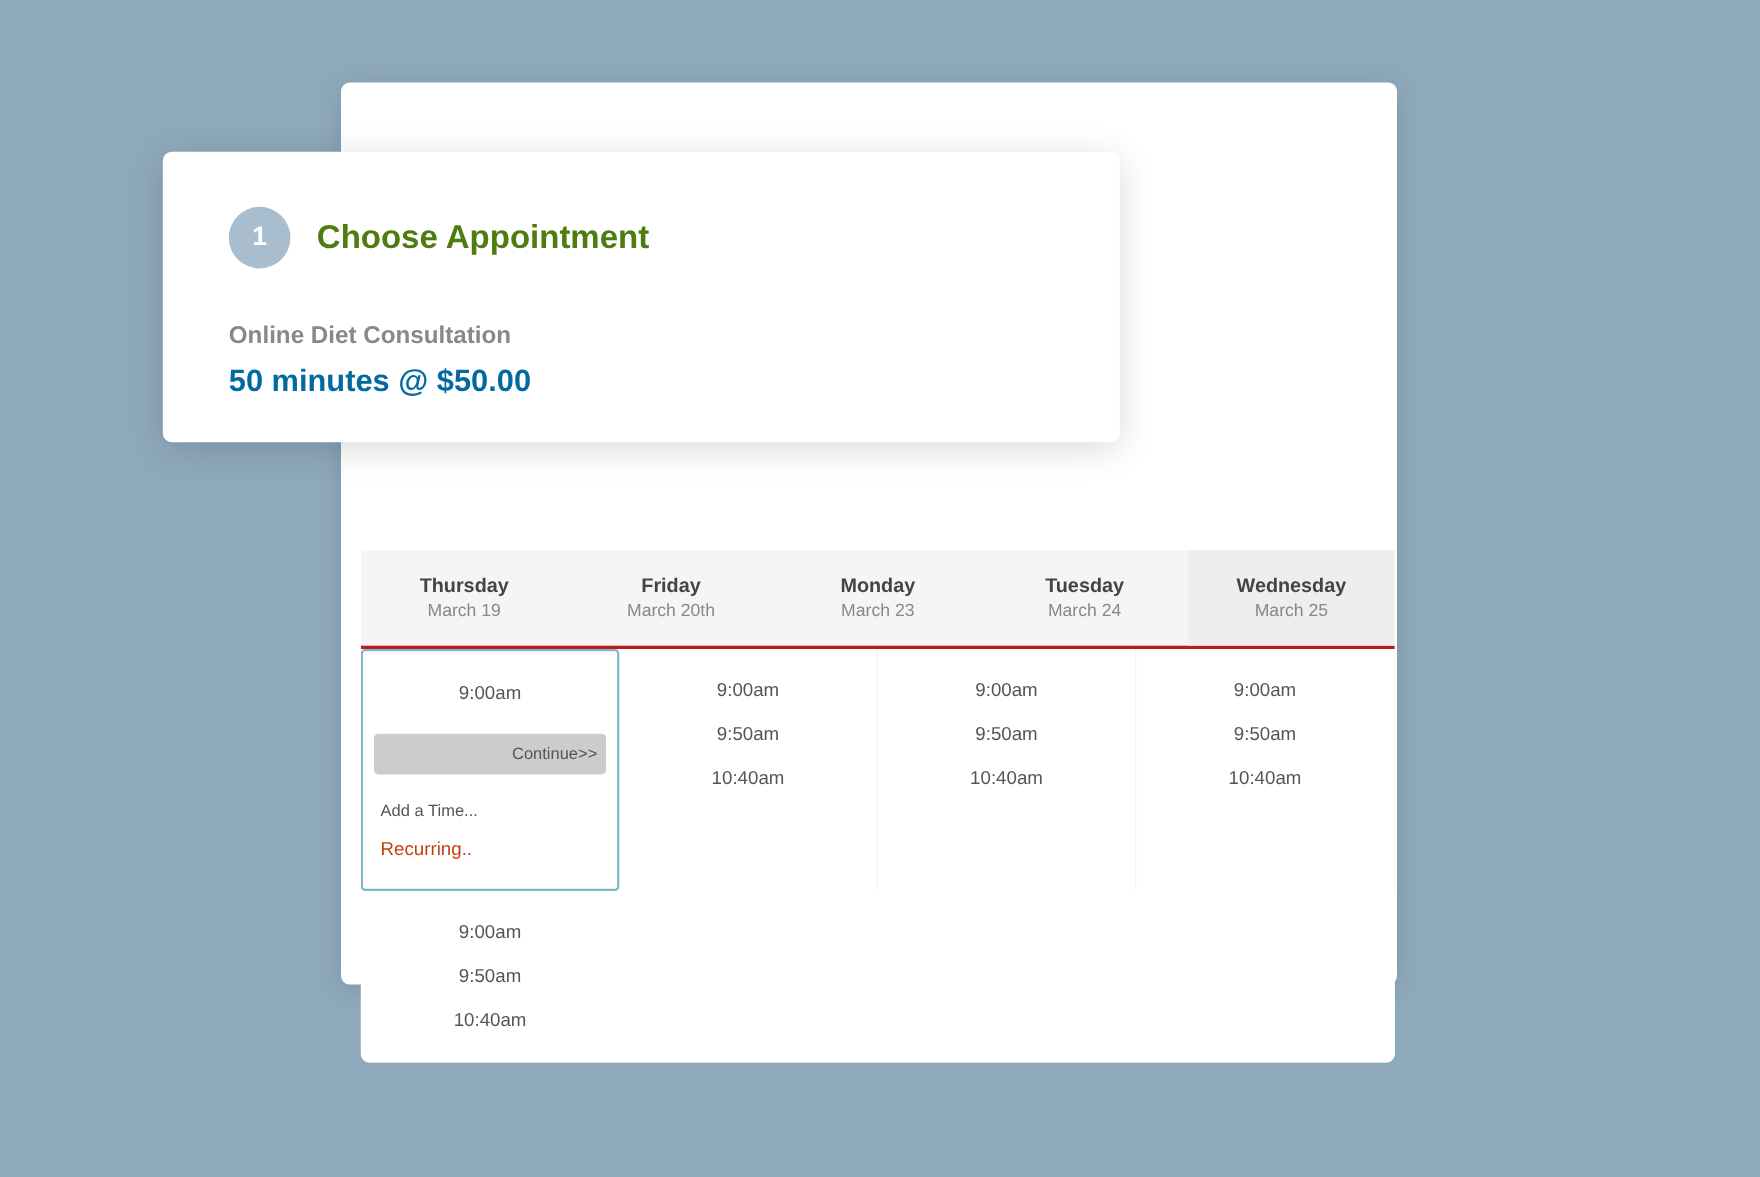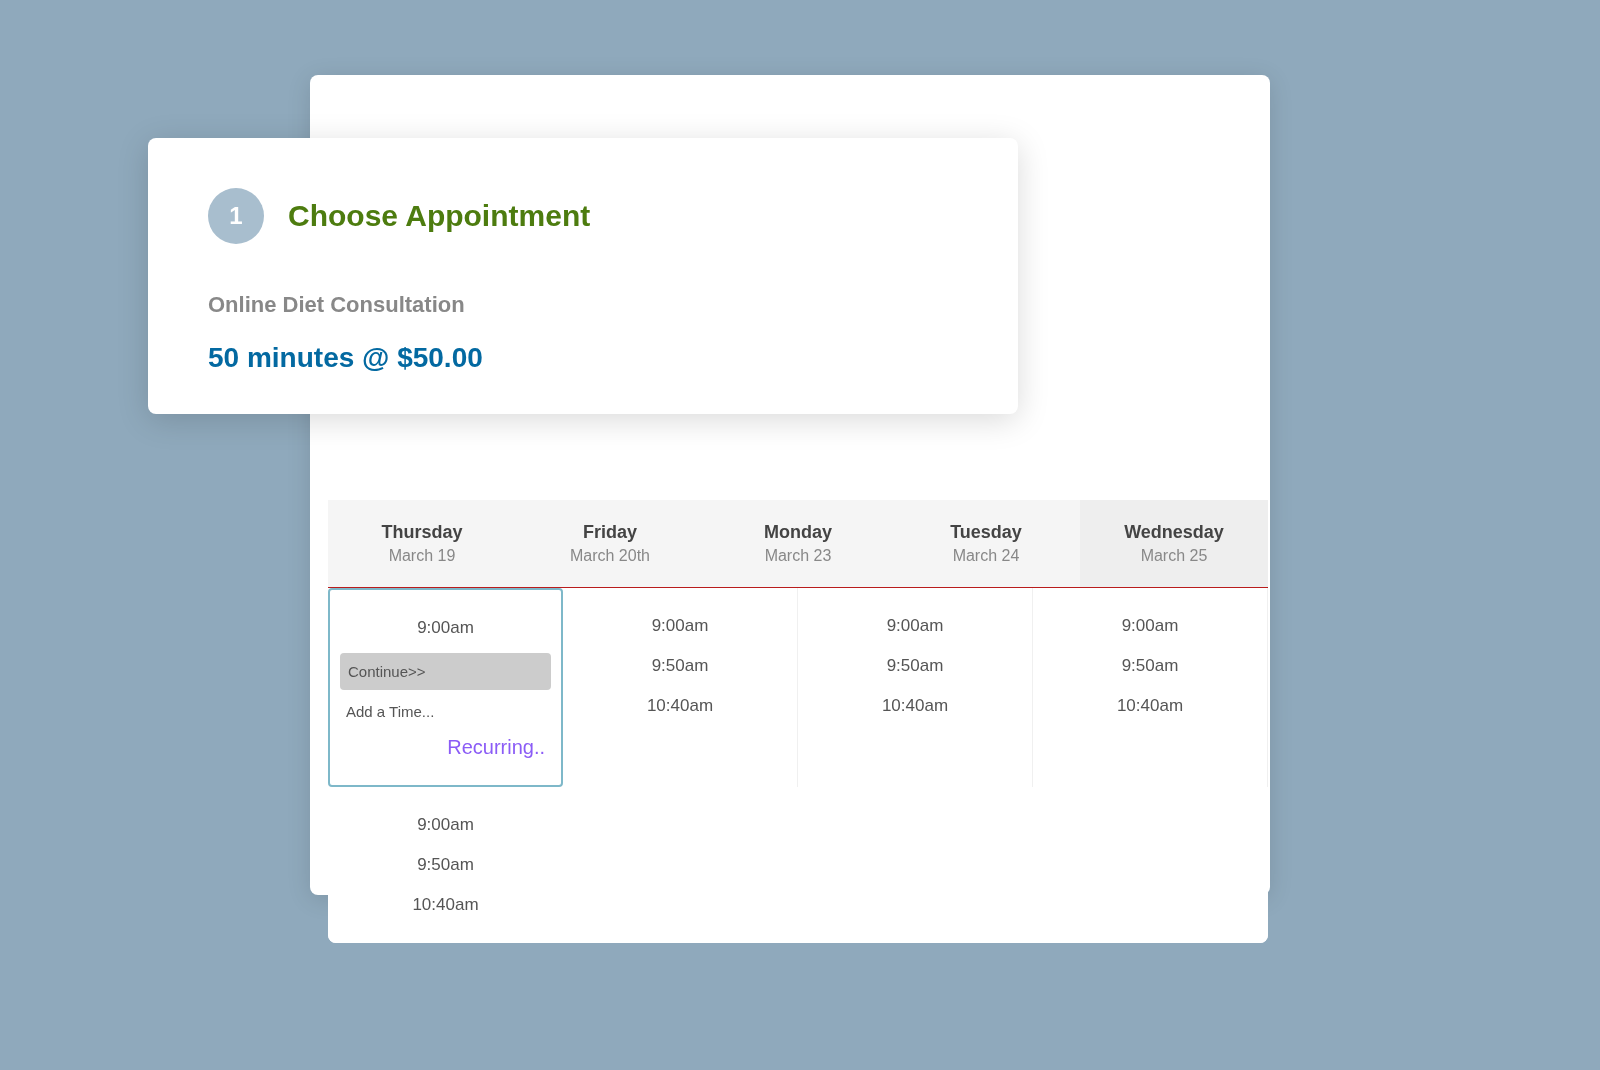--- a/index.html
+++ b/index.html
@@ -64,21 +64,21 @@
     .step-title {
       font-size: 30px;
       font-weight: 700;
       color: #4d7c0f;
     }
 
     .service-name {
       font-size: 22px;
       font-weight: 600;
       color: #888888;
-      margin-bottom: 24px;
+      margin-bottom: 12px;
     }
 
     .service-details {
       font-size: 28px;
       font-weight: 600;
       color: #0369a1;
     }
 
     
     .calendar-section {
@@ -89,21 +89,21 @@
       background: #ffffff;
       border-radius: 0 0 8px 8px;
       overflow: hidden;
     }
 
     
     .day-headers {
       display: grid;
       grid-template-columns: repeat(5, 1fr);
       background: #f5f5f5;
-      border-bottom: 1px solid #b91c1c;
+      border-bottom: 3px solid #b91c1c;
     }
 
     .day-header {
       padding: 22px 10px;
       text-align: center;
     }
 
     .day-header.highlighted {
       background: #eeeeee;
     }
@@ -153,43 +153,43 @@
       font-size: 17px;
       color: #555555;
       cursor: pointer;
     }
 
     
     .continue-btn {
       display: block;
       background: #cccccc;
       color: #555555;
-      text-align: left;
+      text-align: right;
       padding: 10px 8px;
       font-size: 15px;
       border-radius: 4px;
       cursor: pointer;
-      margin: 5px 0;
+      margin: 17px 0;
     }
 
     .add-time-link {
       display: block;
       text-align: left;
       padding: 8px 6px;
       font-size: 15px;
       color: #555555;
       cursor: pointer;
     }
 
     .recurring-link {
       display: block;
-      text-align: right;
+      text-align: left;
       padding: 8px 6px;
-      font-size: 20px;
-      color: #8b5cf6;
+      font-size: 17px;
+      color: #c2410c;
       cursor: pointer;
     }
   </style>
 </head>
 <body>
 
 <div class="bg-card"></div>
 
 <div class="main-card">
   <div class="step-header">

